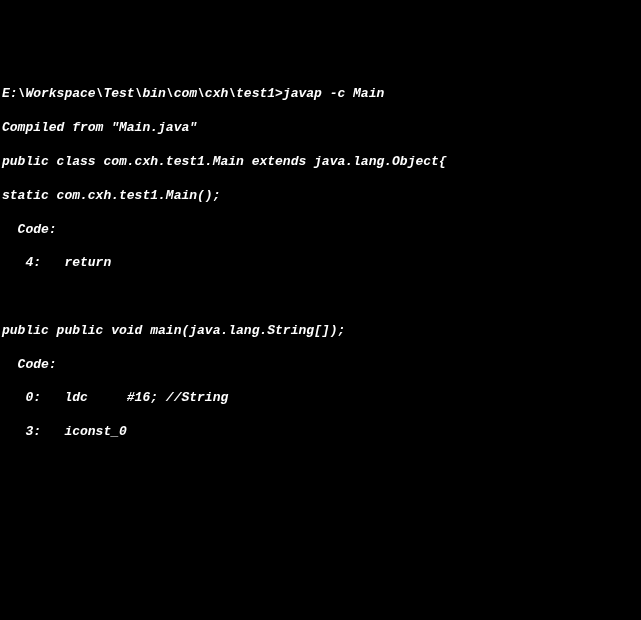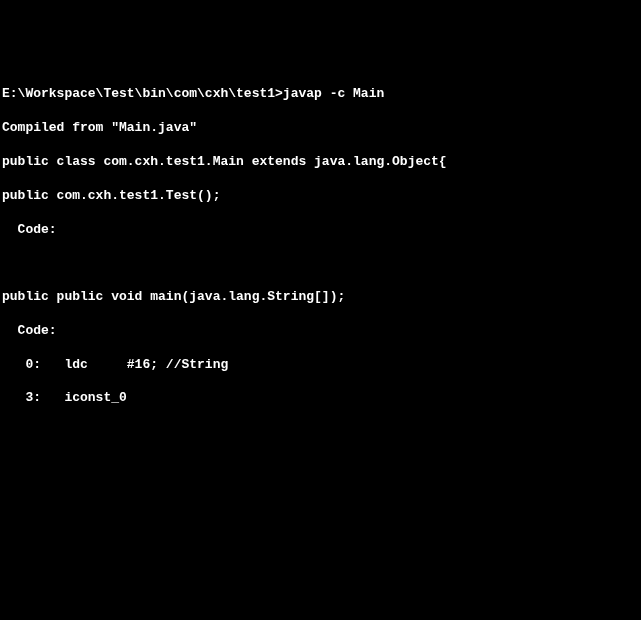--- a/index.html
+++ b/index.html
@@ -20,33 +20,35 @@
       white-space: pre;
       font-weight: bold;
     }
     .terminal {
       width: 100%;
       height: 100%;
     }
     .line {
       display: block;
       min-height: 1.3em;
+      font-style: italic;
     }
   </style>
 </head>
 <body>
 
 
 
 <div class="terminal">
 <span class="line">E:\Workspace\Test\bin\com\cxh\test1&gt;javap -c Main</span>
 <span class="line">Compiled from "Main.java"</span>
 <span class="line">public class com.cxh.test1.Main extends java.lang.Object{</span>
-<span class="line">public com.cxh.test1.Test();</span>
+<span class="line">static com.cxh.test1.Main();</span>
 <span class="line">  Code:</span>
+<span class="line">   4:   return</span>
 <span class="line"></span>
 <span class="line">public public void main(java.lang.String[]);</span>
 <span class="line">  Code:</span>
 <span class="line">   0:   ldc     #16; //String</span>
 <span class="line">   3:   iconst_0</span>
 
 
 
 
 

